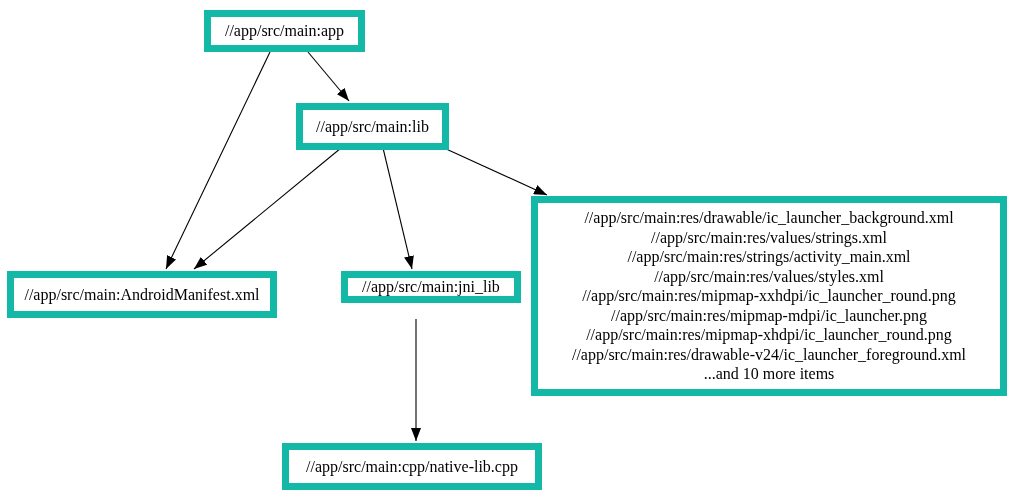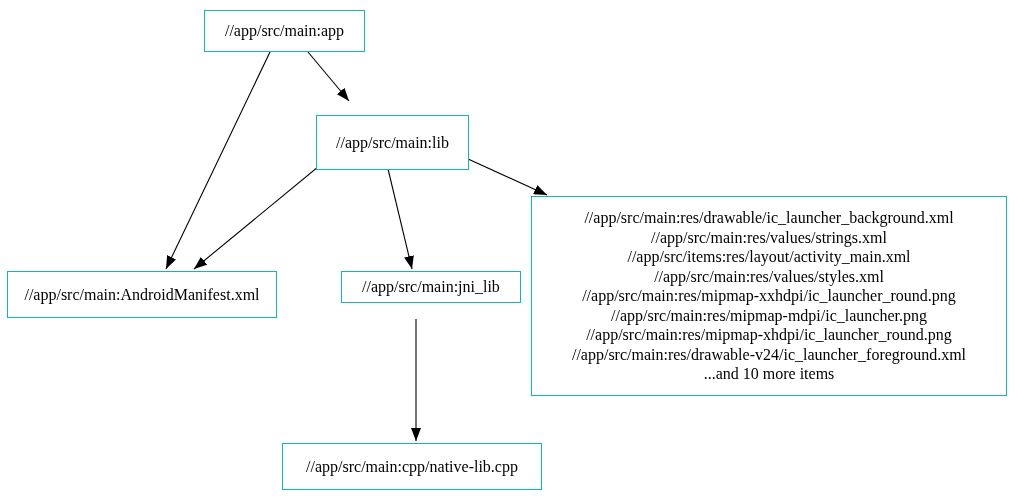--- a/index.html
+++ b/index.html
@@ -23,30 +23,30 @@
     width: 1018px;
     height: 496px;
   }
   .edges line {
     stroke: #000000;
     stroke-width: 1.1;
   }
   .node {
     position: absolute;
     box-sizing: border-box;
-    border: 1px solid #14b8a6;
+    border: 7px solid #14b8a6;
     background: #ffffff;
     display: flex;
     align-items: center;
     justify-content: center;
     font-size: 16px;
     white-space: nowrap;
   }
   #node-app        { left: 204px; top: 10px;  width: 161px; height: 42px; }
-  #node-lib        { left: 316px; top: 103px; width: 153px; height: 55px; margin-top: 12px; }
+  #node-lib        { left: 296px; top: 103px; width: 153px; height: 47px; }
   #node-manifest   { left: 7px;   top: 271px; width: 270px; height: 47px; }
   #node-jni-lib    { left: 325px; top: 271px; width: 180px; height: 32px; margin-left: 16px; }
   #node-native-lib { left: 282px; top: 443px; width: 260px; height: 47px; }
   #node-res-group  {
     left: 531px; top: 196px; width: 476px; height: 200px;
     flex-direction: column;
     justify-content: center;
     text-align: center;
     line-height: 19.5px;
     align-items: center;
@@ -84,21 +84,21 @@
     <span>//app/src/main:AndroidManifest.xml</span>
   </div>
 
   <div class="node" id="node-jni-lib">
     <span>//app/src/main:jni_lib</span>
   </div>
 
   <div class="node" id="node-res-group">
     <span class="res-line">//app/src/main:res/drawable/ic_launcher_background.xml</span>
     <span class="res-line">//app/src/main:res/values/strings.xml</span>
-    <span class="res-line">//app/src/items:res/layout/activity_main.xml</span>
+    <span class="res-line">//app/src/main:res/strings/activity_main.xml</span>
     <span class="res-line">//app/src/main:res/values/styles.xml</span>
     <span class="res-line">//app/src/main:res/mipmap-xxhdpi/ic_launcher_round.png</span>
     <span class="res-line">//app/src/main:res/mipmap-mdpi/ic_launcher.png</span>
     <span class="res-line">//app/src/main:res/mipmap-xhdpi/ic_launcher_round.png</span>
     <span class="res-line">//app/src/main:res/drawable-v24/ic_launcher_foreground.xml</span>
     <span class="res-line">...and 10 more items</span>
   </div>
 
   <div class="node" id="node-native-lib">
     <span>//app/src/main:cpp/native-lib.cpp</span>

